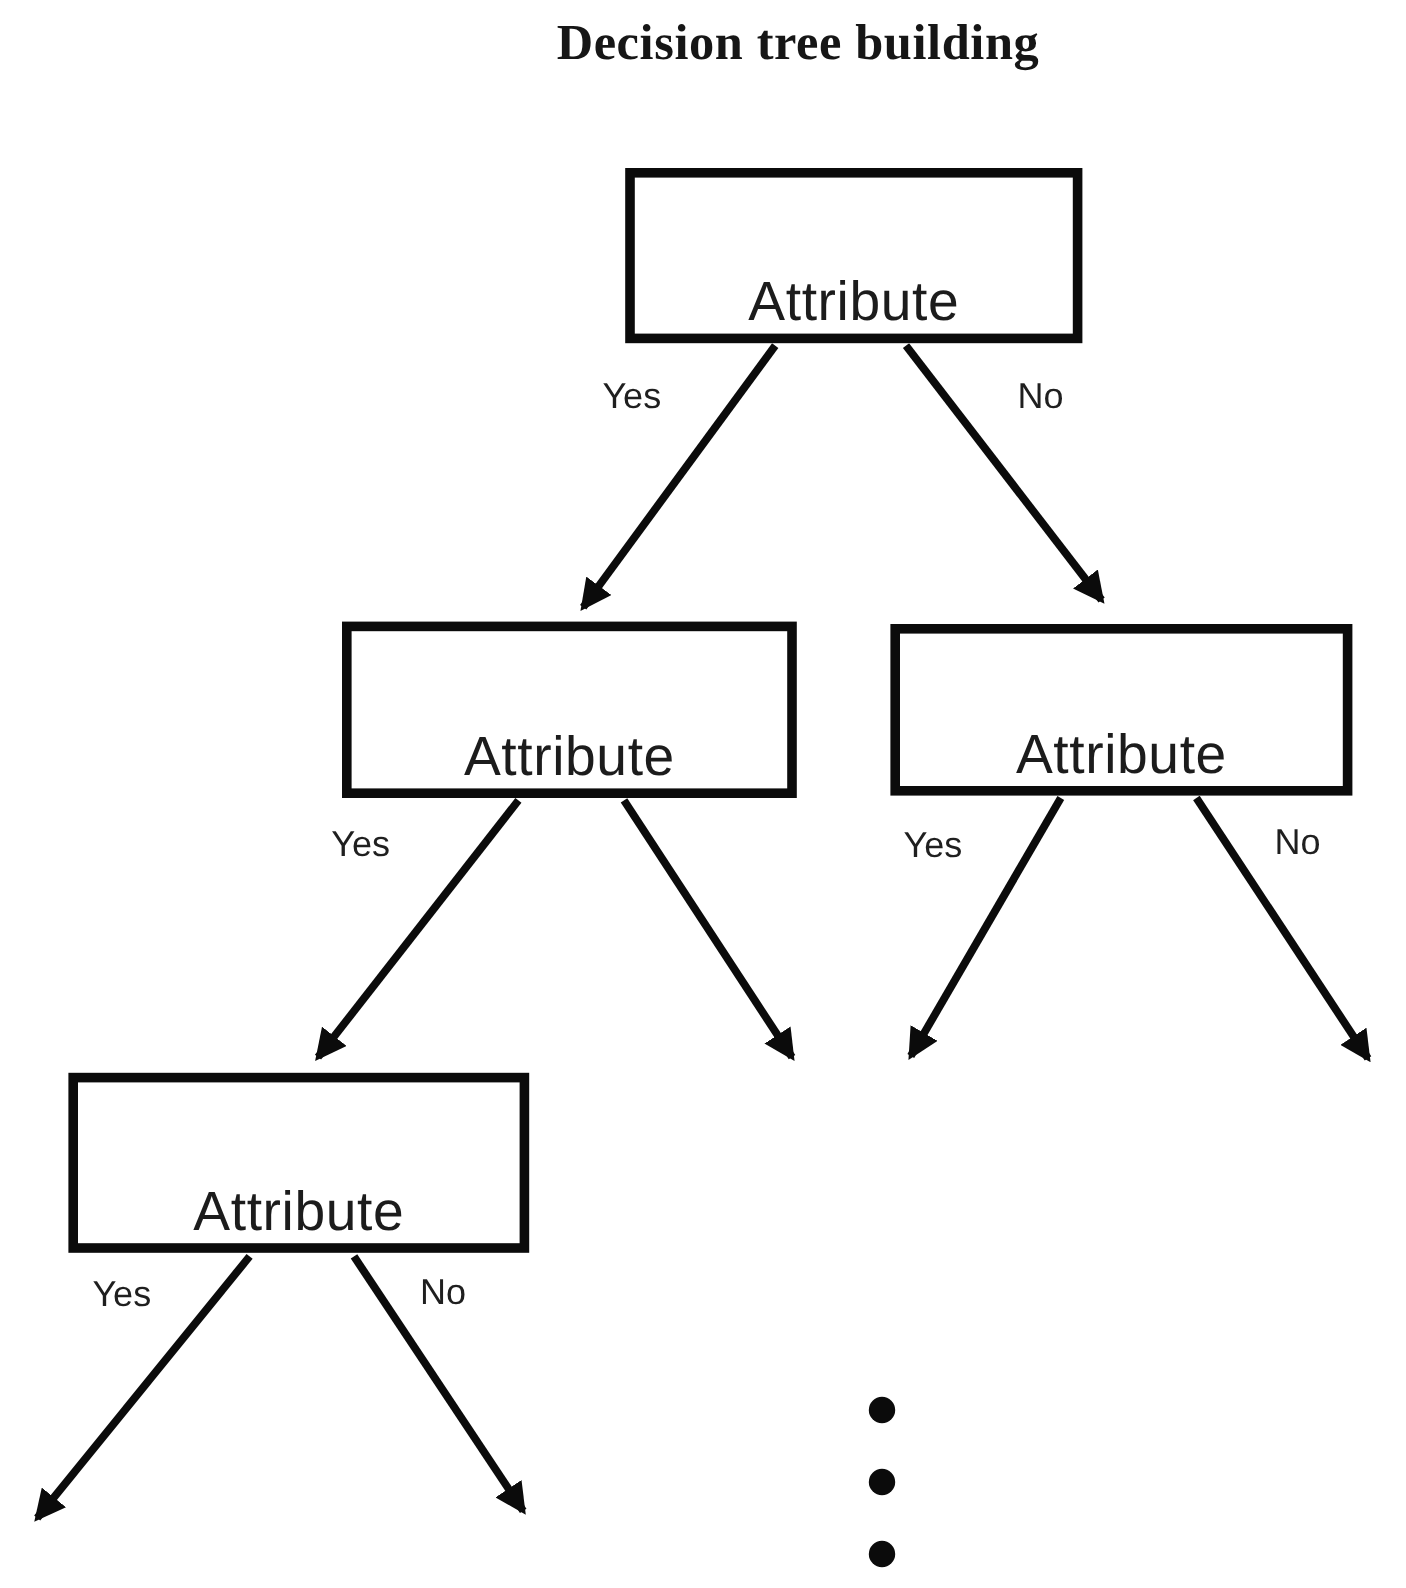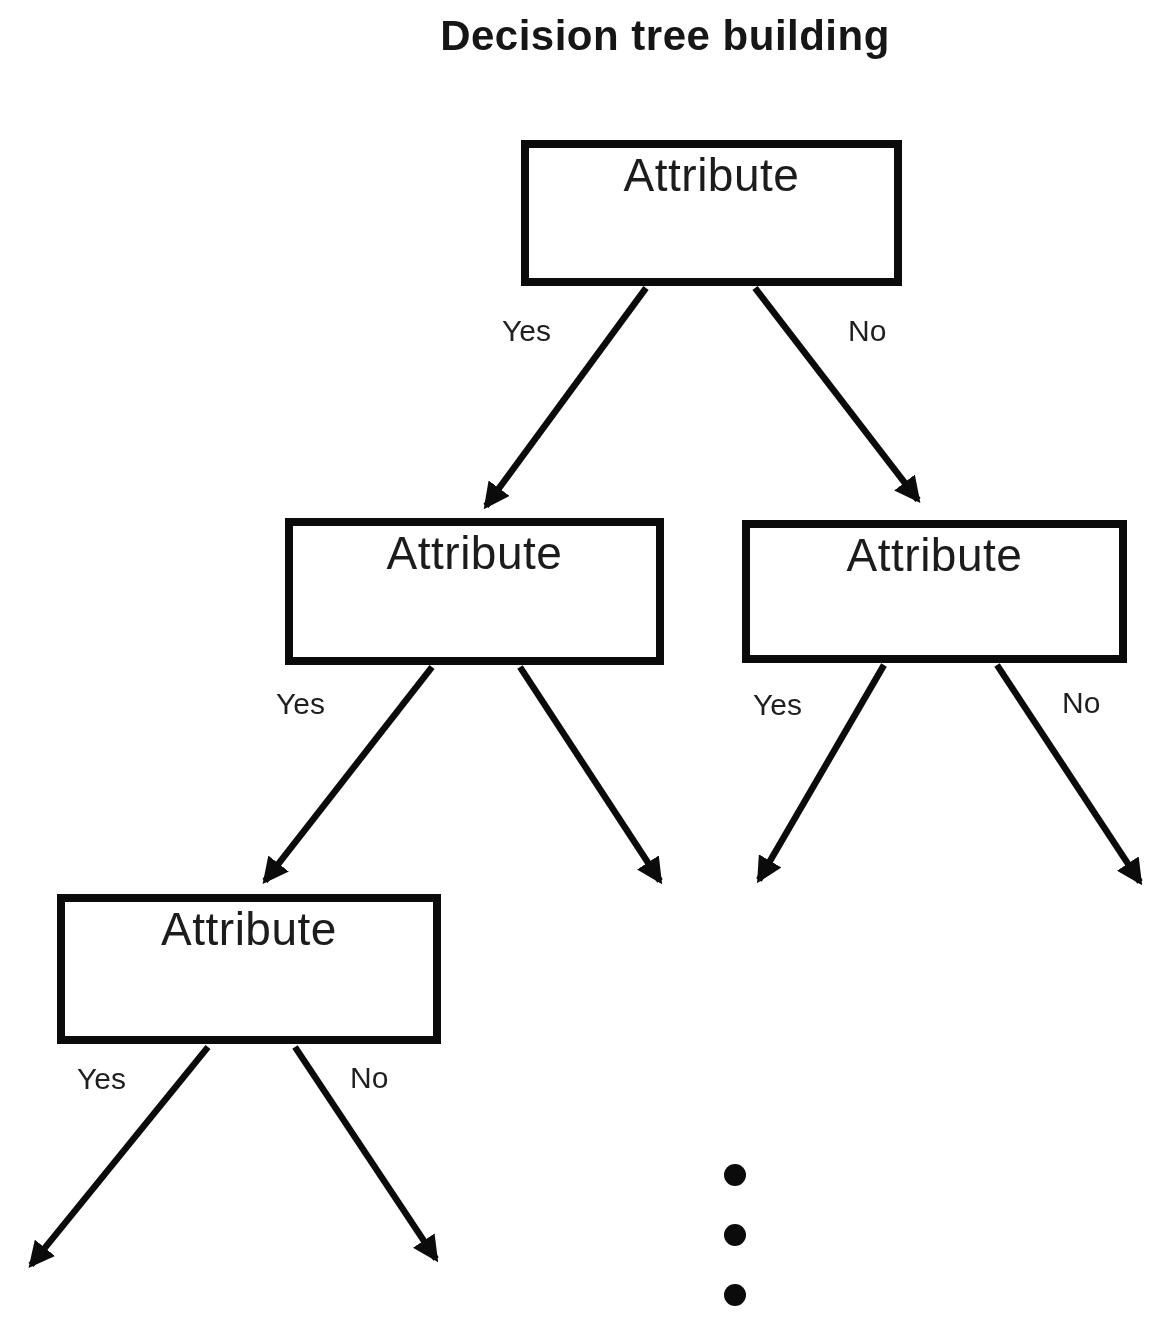--- a/index.html
+++ b/index.html
@@ -19,28 +19,29 @@
   .title {
     position: absolute;
     left: 160px;
     top: 12px;
     width: 1010px;
     text-align: center;
     font-size: 42px;
     font-weight: 700;
     letter-spacing: 0.5px;
     color: #161616;
+    font-family: Liberation Serif, serif;
   }
   .node {
     position: absolute;
     box-sizing: border-box;
     border: 8px solid #0b0b0b;
     background: #ffffff;
     display: flex;
-    align-items: flex-start;
+    align-items: flex-end;
     justify-content: center;
   }
   .node .node-label {
     font-size: 46px;
     color: #1c1c1c;
     letter-spacing: 0.5px;
   }
   #node-root    { left: 521px; top: 140px; width: 381px; height: 146px; }
   #node-l2-left { left: 285px; top: 518px; width: 379px; height: 147px; }
   #node-l2-right{ left: 742px; top: 520px; width: 385px; height: 143px; }

